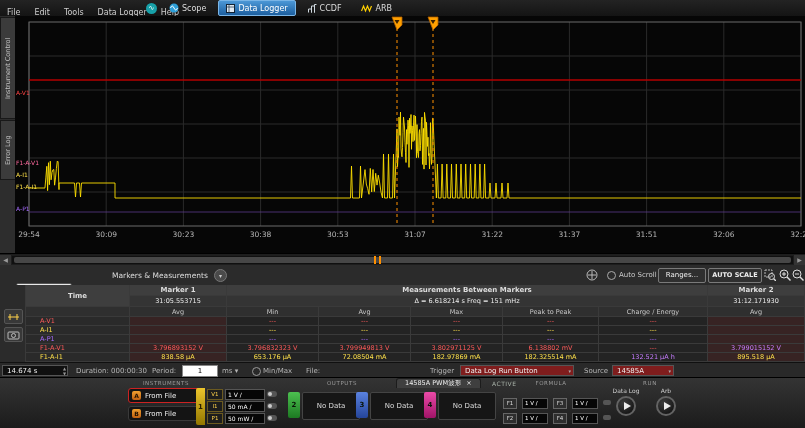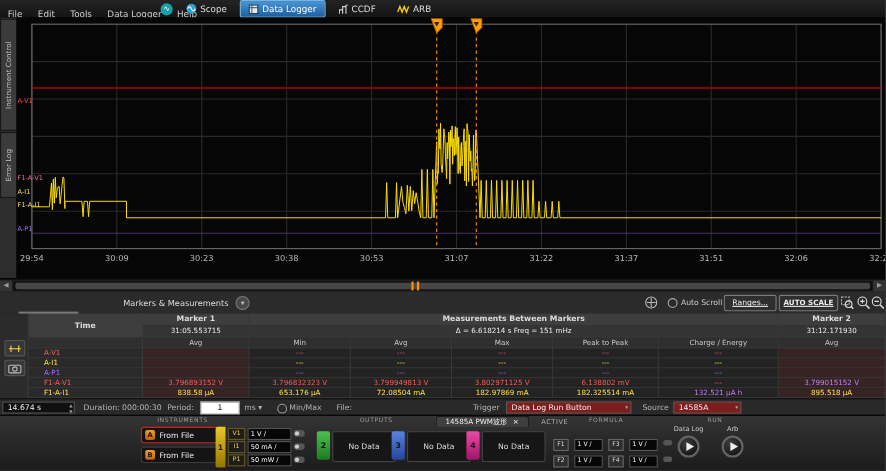--- a/index.html
+++ b/index.html
@@ -31,21 +31,21 @@
   .sthumb{position:absolute;left:2px;right:2px;top:1px;height:6px;background:#474747;border-radius:2px;}
   .smarker{position:absolute;top:0;width:2px;height:8px;background:#ff9000;}
 
   
   .toolrow{position:absolute;left:0;top:265px;width:805px;height:20px;background:#2b2b2b;}
   .btn-stopped{position:absolute;left:16px;top:18px;width:54px;height:13px;background:linear-gradient(#ececec,#9d9d9d);
       border:1px solid #555;border-radius:2px;color:#111;font-size:7.5px;text-align:left;line-height:13px;font-style:italic;}
   .mm-label{position:absolute;left:112px;top:6px;font-size:7.5px;color:#ddd;}
   .mm-drop{position:absolute;left:214px;top:4px;width:11px;height:11px;border-radius:50%;background:#4a4a4a;border:1px solid #777;
       color:#ccc;font-size:6px;text-align:center;line-height:11px;}
-  .rbtn{position:absolute;top:3px;height:13px;background:#2f2f2f;border:1px solid #7a7a7a;border-radius:2px;color:#eee;text-align:center;text-decoration:underline;}
+  .rbtn{position:absolute;top:3px;height:13px;background:#2f2f2f;border:1px solid #7a7a7a;border-radius:2px;color:#eee;text-align:center;}
   .ascircle{position:absolute;left:607px;top:6px;width:7px;height:7px;border:1px solid #aaa;border-radius:50%;}
   .aslabel{position:absolute;left:619px;top:6px;font-size:7px;color:#ccc;}
   .ticon{position:absolute;top:4px;width:12px;height:12px;}
 
   
   .tbl{position:absolute;left:0;top:285px;width:661px;height:77px;display:grid;
        grid-template-columns:26px 104px 97px 92px 92px 92px 96px 109px 97px;
        grid-template-rows:11px 11px 10px 9px 9px 9px 9px 9px;background:#222;font-size:6.5px;}
   .c{border-right:1px solid #3a3a3a;border-bottom:1px solid #3a3a3a;display:flex;align-items:center;justify-content:center;
      overflow:hidden;white-space:nowrap;}

